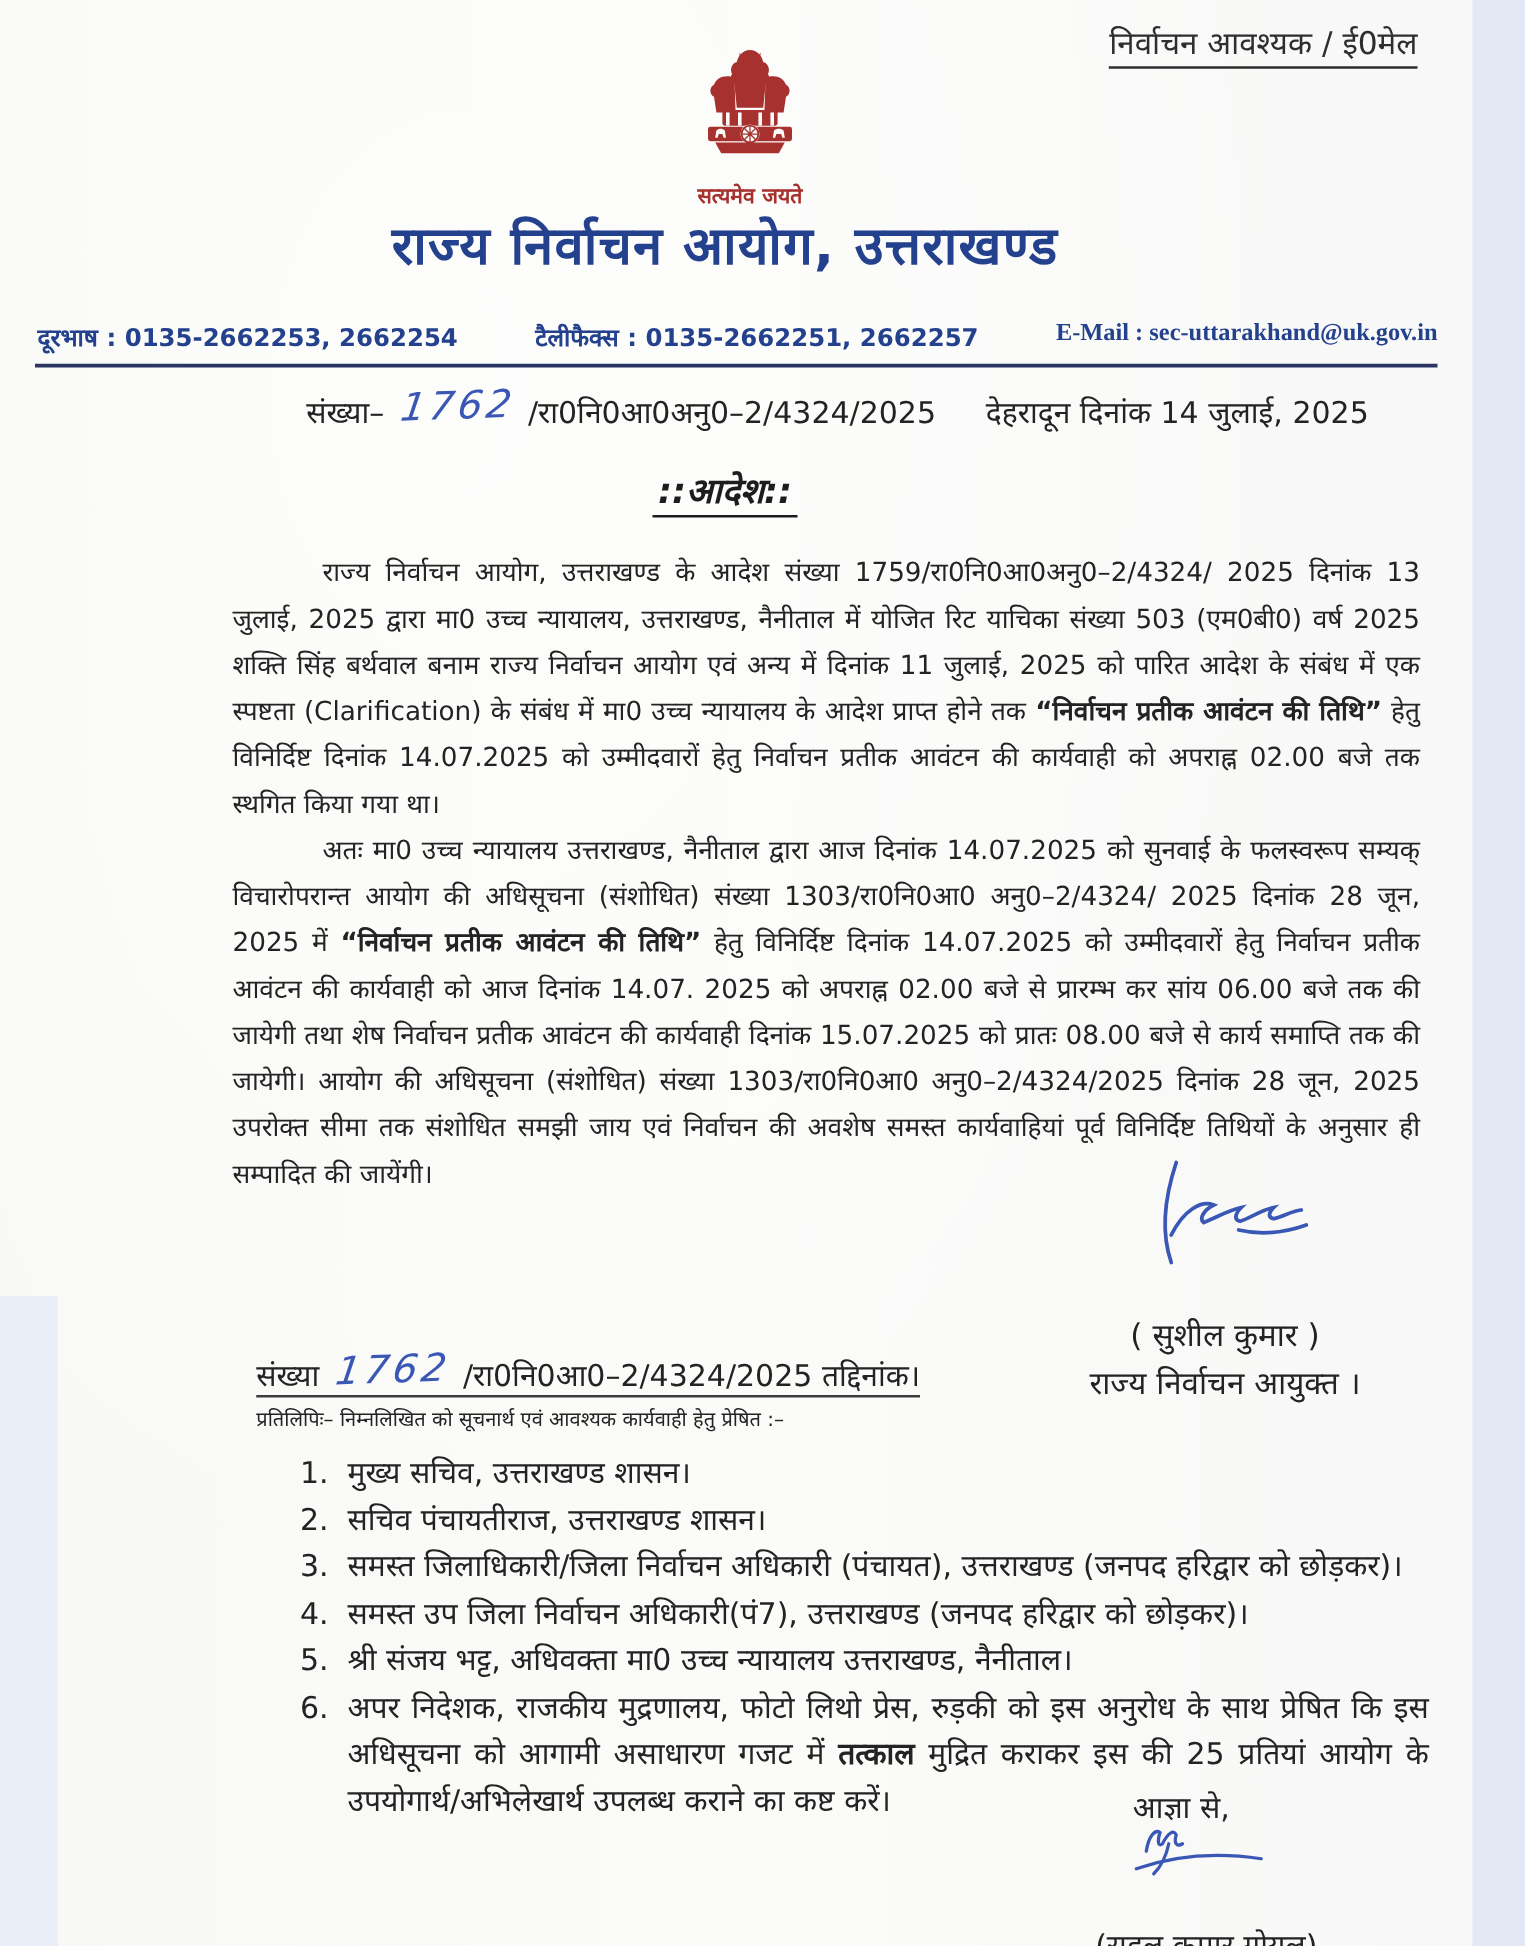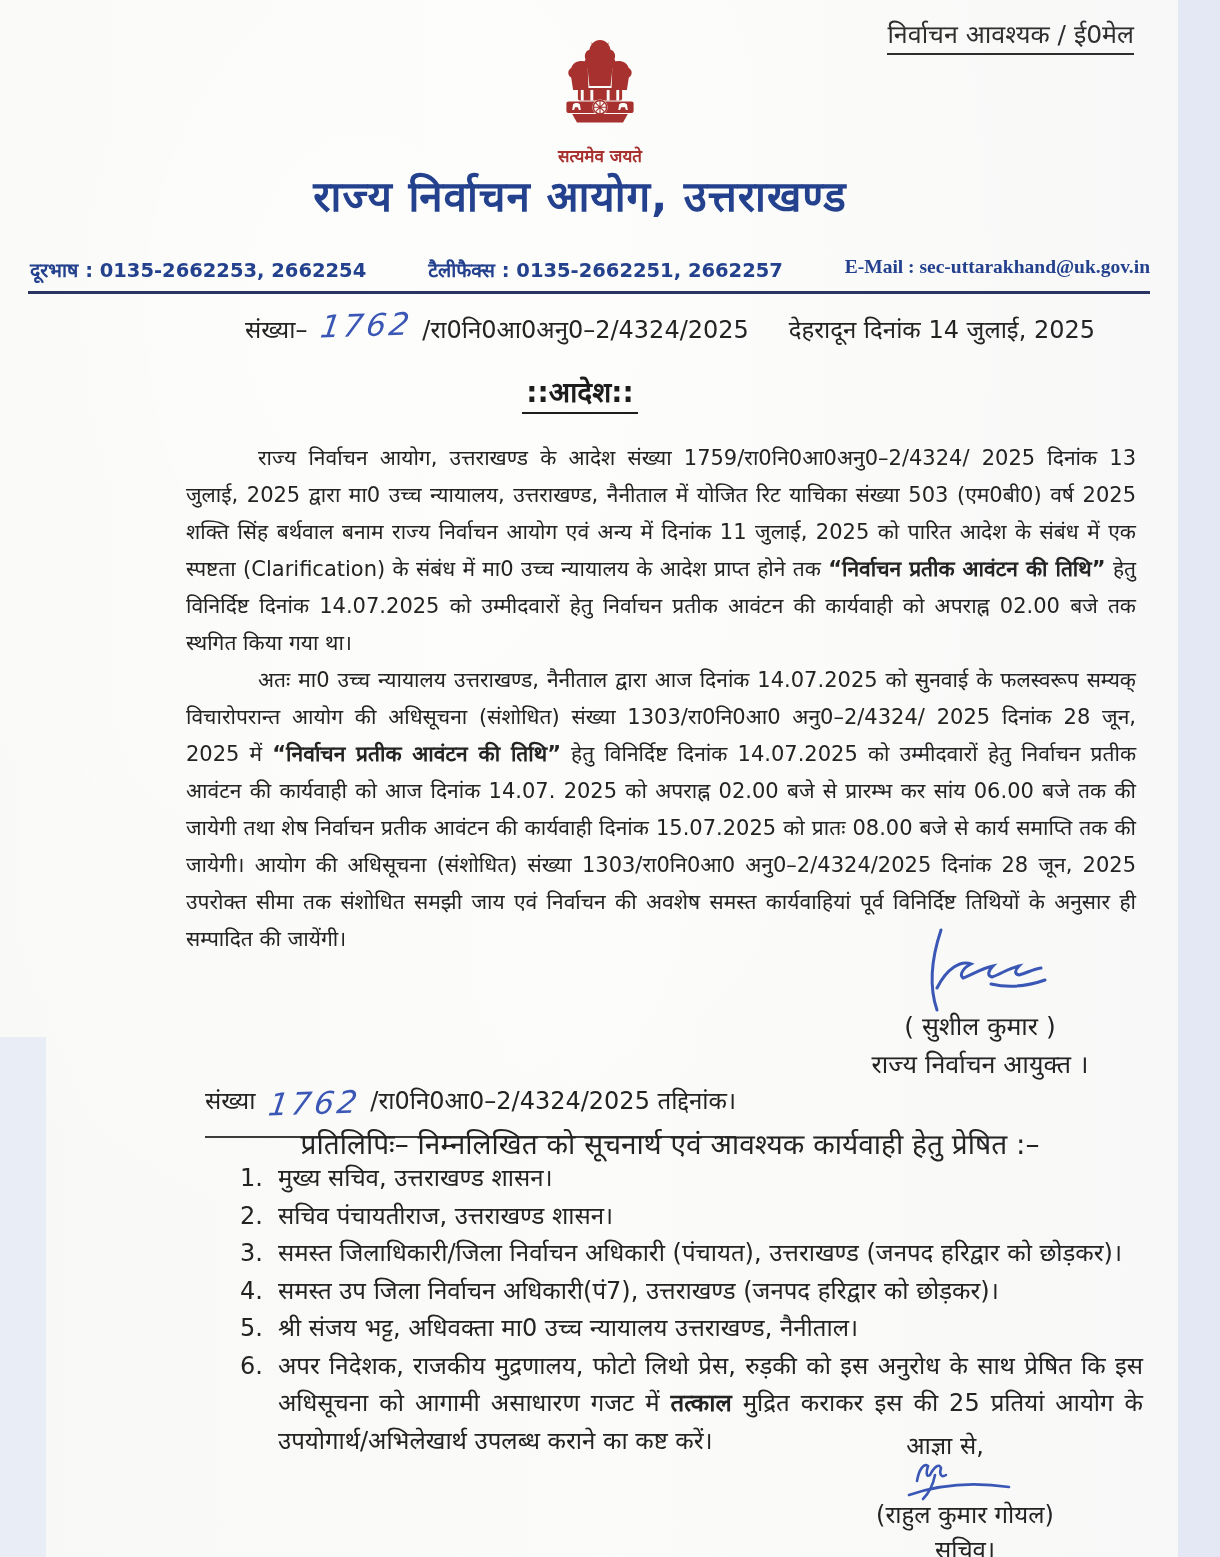--- a/index.html
+++ b/index.html
@@ -59,47 +59,47 @@
     font-size:24px;color:#232323;font-weight:500;
   }
   .refgroup{display:flex;align-items:flex-start;}
   .handwritten{
     color:#3a57b5;font-style:italic;font-size:31px;line-height:26px;
     letter-spacing:3px;transform:skew(-10deg) rotate(-2deg);
     margin:0 10px 0 14px;font-weight:500;
   }
   .order-heading{
     position:absolute;top:372px;left:0;width:1160px;text-align:center;
-    font-size:28px;font-weight:bold;color:#1d1d1d;
+    font-size:28px;font-weight:bold;color:#1d1d1d;font-style:italic;
   }
   .order-heading span{border-bottom:2.5px solid #1d1d1d;padding:0 4px 3px;}
   .para{
     position:absolute;left:186px;width:950px;
     font-size:21px;line-height:37px;text-align:justify;color:#232323;
   }
   .para.p1{top:440px;text-indent:72px;}
   .para.p2{top:662px;text-indent:72px;}
   .bold{font-weight:bold;}
   .sig1{
     position:absolute;top:928px;left:830px;width:300px;text-align:center;
   }
   .sig1 svg{display:block;margin:0 auto -6px auto;}
-  .sig-name{font-size:25px;color:#232323;}
+  .sig-name{font-size:25px;color:#232323;margin-top:42px;}
   .sig-title{font-size:25px;color:#232323;margin-top:4px;}
   .ref2{
     position:absolute;top:1083px;left:205px;
     font-size:24px;color:#232323;
   }
   .ref2-inner{
-    display:inline-flex;align-items:flex-end;
-    border-bottom:2px solid #3c3c3c;padding-bottom:20px;
+    display:inline-flex;align-items:flex-start;
+    border-bottom:2px solid #3c3c3c;padding-bottom:0;
   }
   .copyline{
     position:absolute;top:1124px;left:205px;width:930px;
-    font-size:28px;color:#232323;text-align:center;
+    font-size:16px;color:#232323;
   }
   .recipients{
     position:absolute;top:1160px;left:240px;width:903px;
   }
   .recipient{
     display:flex;font-size:24px;line-height:37.5px;color:#232323;
   }
   .recipient .num{width:38px;flex:0 0 38px;}
   .recipient .rtext{flex:1;text-align:justify;}
   .sig2{

